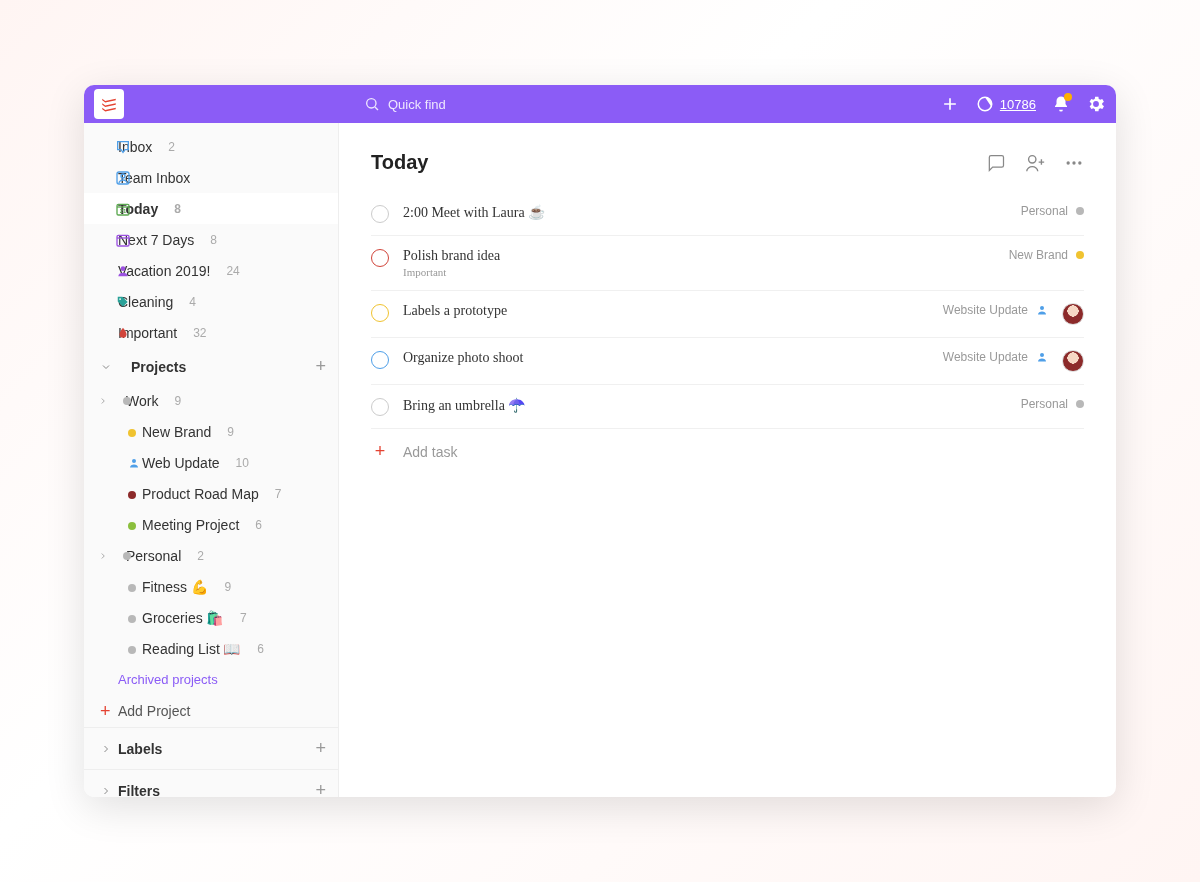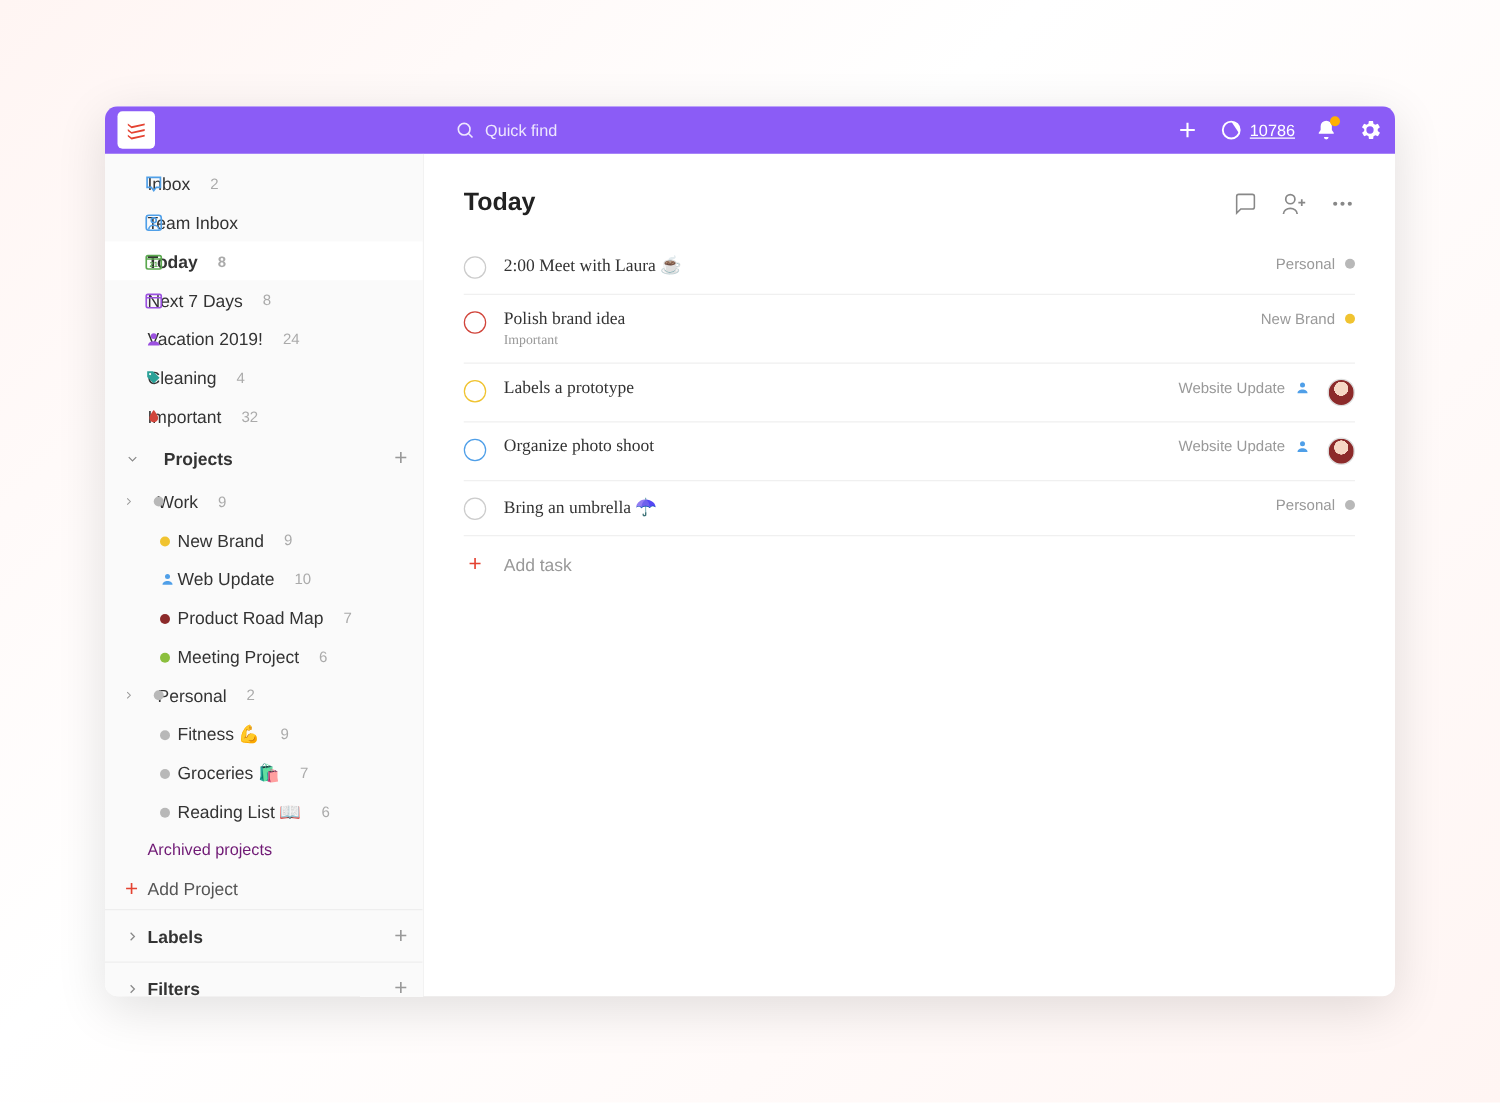--- a/index.html
+++ b/index.html
@@ -67,21 +67,21 @@
   .side-item.level3 .dot-slot { position: absolute; left: 56px; transform: translateX(-12px); }
   .side-item .label { flex: 0 0 auto; }
   .side-item .count { color: #aaa; font-size: 12px; margin-left: 4px; }
   .section-header {
     display:flex; align-items:center; gap:10px;
     padding: 8px 12px 8px 47px; position:relative;
     font-weight:600; cursor:pointer;
   }
   .section-header .chev { position:absolute; left:34px; transform: translateX(-18px); color:#888; }
   .section-header .plus { margin-left:auto; color:#999; font-size:18px; font-weight:300; }
-  .archived-row { padding: 8px 12px 8px 34px; color:#701a75; font-size:13px; }
+  .archived-row { padding: 8px 12px 8px 34px; color:#8b5cf6; font-size:13px; }
   .add-project-row {
     display:flex; align-items:center; gap:10px;
     padding: 8px 12px 8px 34px; color:#555; font-size:14px; cursor:pointer;
   }
   .add-project-row .plus-red { color:#e44332; font-size:18px; font-weight:300; position:absolute; transform:translateX(-18px); }
   .collapse-row {
     display:flex; align-items:center; gap:10px;
     padding: 10px 12px 10px 34px; border-top:1px solid #eee;
     font-weight:600; cursor:pointer; position:relative;
   }

